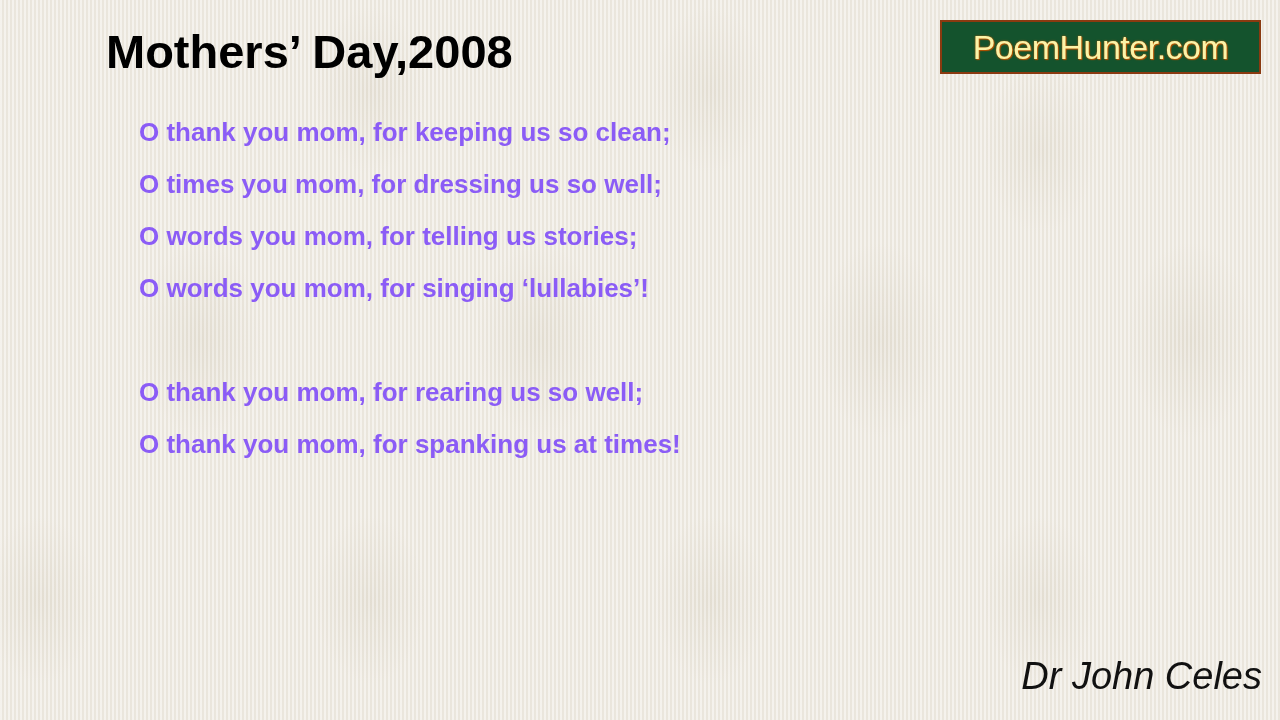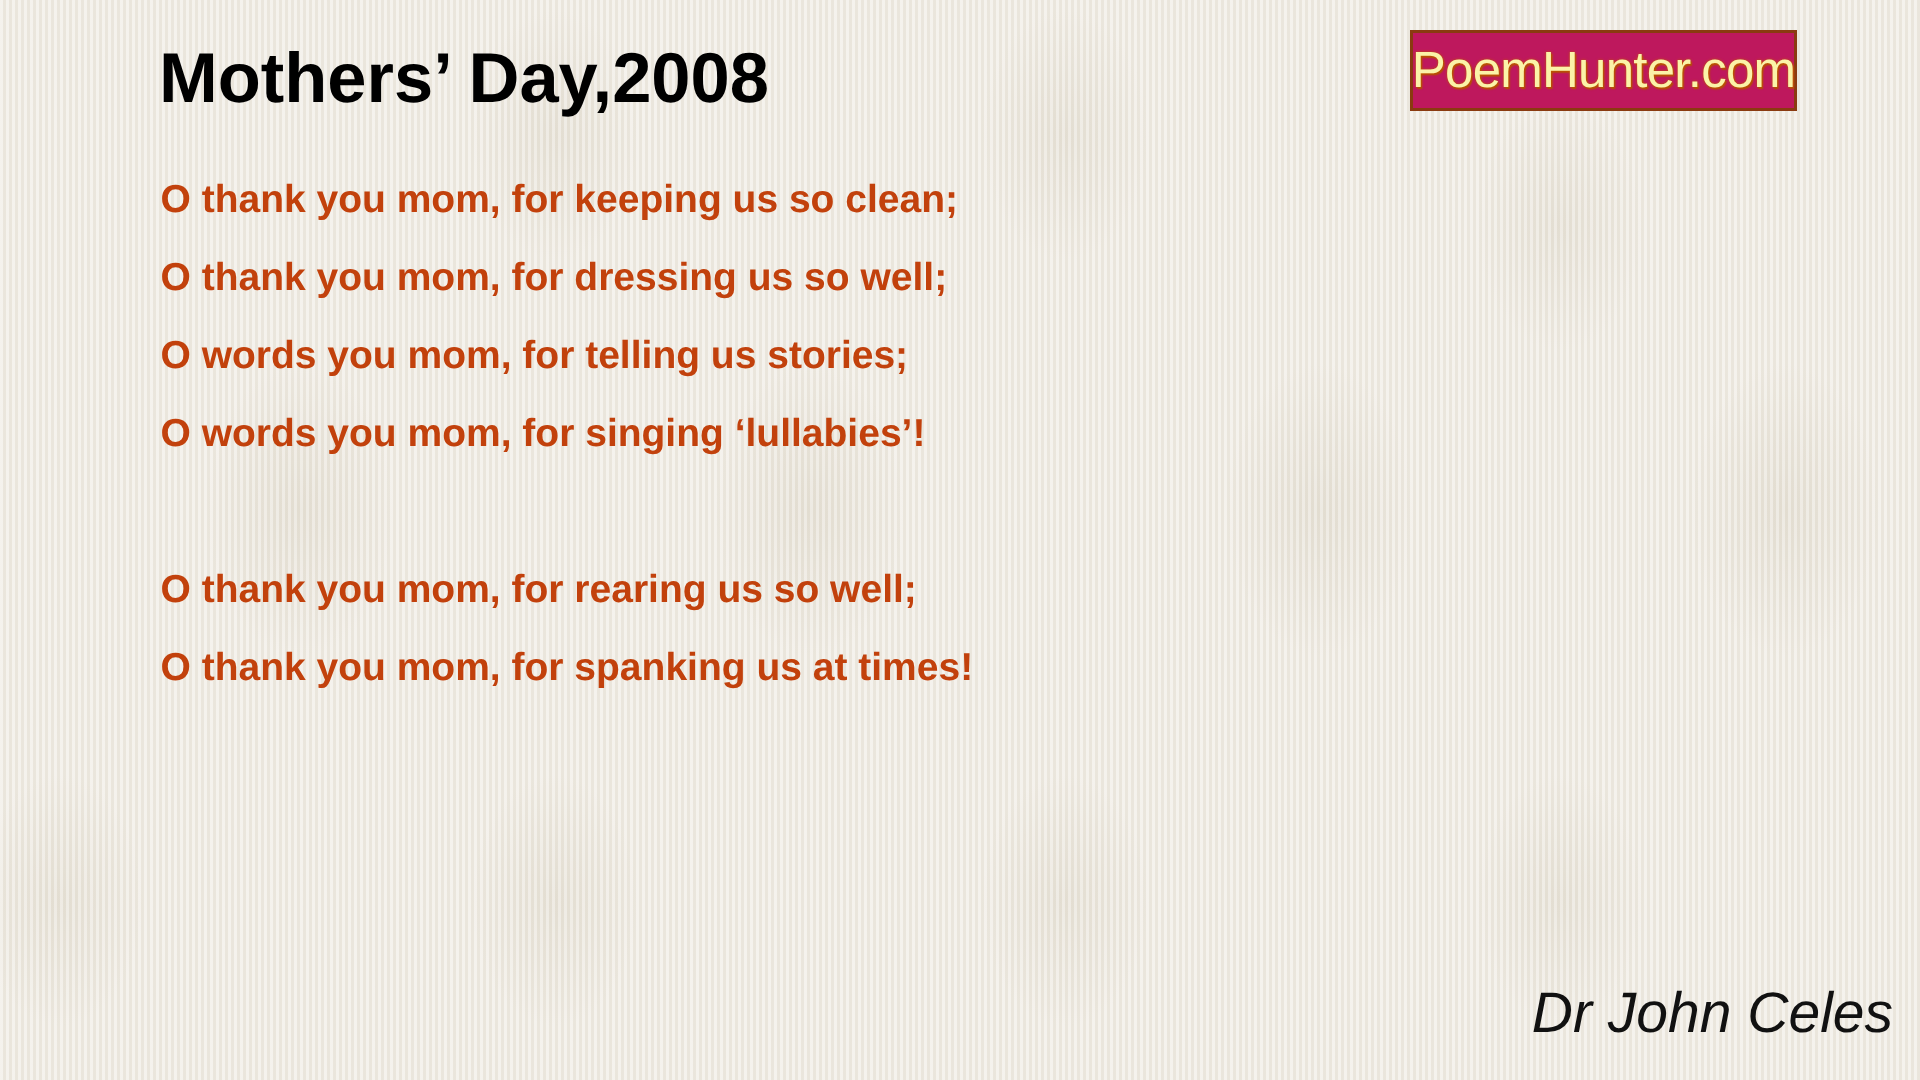--- a/index.html
+++ b/index.html
@@ -36,24 +36,24 @@
       font-size: 47px;
       font-weight: bold;
       line-height: 60px;
       letter-spacing: 0px;
       color: #000000;
     }
     .logo {
       position: absolute;
       left: 940px;
       top: 20px;
-      width: 258px;
+      width: 321px;
       height: 54px;
       box-sizing: border-box;
-      background: #be185d;
+      background: #14532d;
       border: 2px solid #8a3a10;
       display: flex;
       align-items: center;
       justify-content: center;
       font-size: 34px;
       font-weight: normal;
       color: #fbf3a8;
       text-shadow: 0 0 2px #c45a00, 1px 1px 1px #b35000;
       letter-spacing: -0.5px;
       text-decoration: none;
@@ -67,22 +67,23 @@
       margin: 0;
     }
     .stanza + .stanza {
       margin-top: 52px;
     }
     .line {
       display: block;
       font-size: 26px;
       font-weight: bold;
       line-height: 52px;
-      color: #c2410c;
+      color: #8b5cf6;
       white-space: nowrap;
+      padding-left: 32px;
     }
     .author {
       position: absolute;
       right: 18px;
       top: 650px;
       font-size: 38px;
       font-style: italic;
       line-height: 52px;
       color: #111;
       text-align: right;
@@ -91,21 +92,21 @@
 </head>
 <body>
 
 <h1 class="title">Mothers’ Day,2008</h1>
 
 <a class="logo">PoemHunter.com</a>
 
 <div class="poem">
   <div class="stanza">
     <span class="line">O thank you mom, for keeping us so clean;</span>
-    <span class="line">O thank you mom, for dressing us so well;</span>
+    <span class="line">O times you mom, for dressing us so well;</span>
     <span class="line">O words you mom, for telling us stories;</span>
     <span class="line">O words you mom, for singing ‘lullabies’!</span>
   </div>
   <div class="stanza">
     <span class="line">O thank you mom, for rearing us so well;</span>
     <span class="line">O thank you mom, for spanking us at times!</span>
   </div>
 </div>
 
 <div class="author">Dr John Celes</div>

